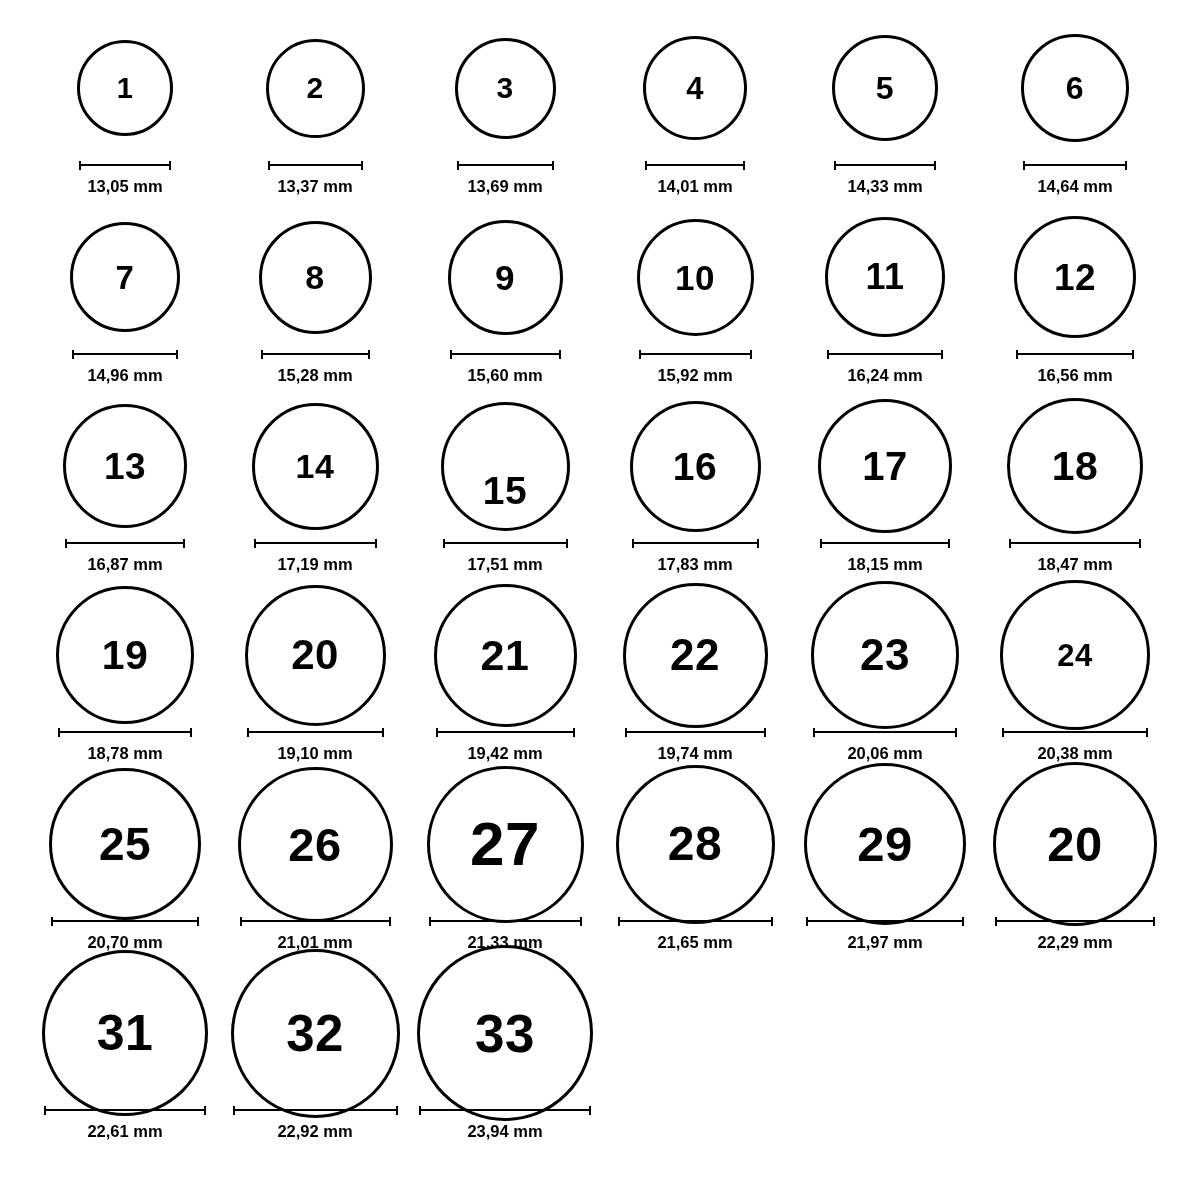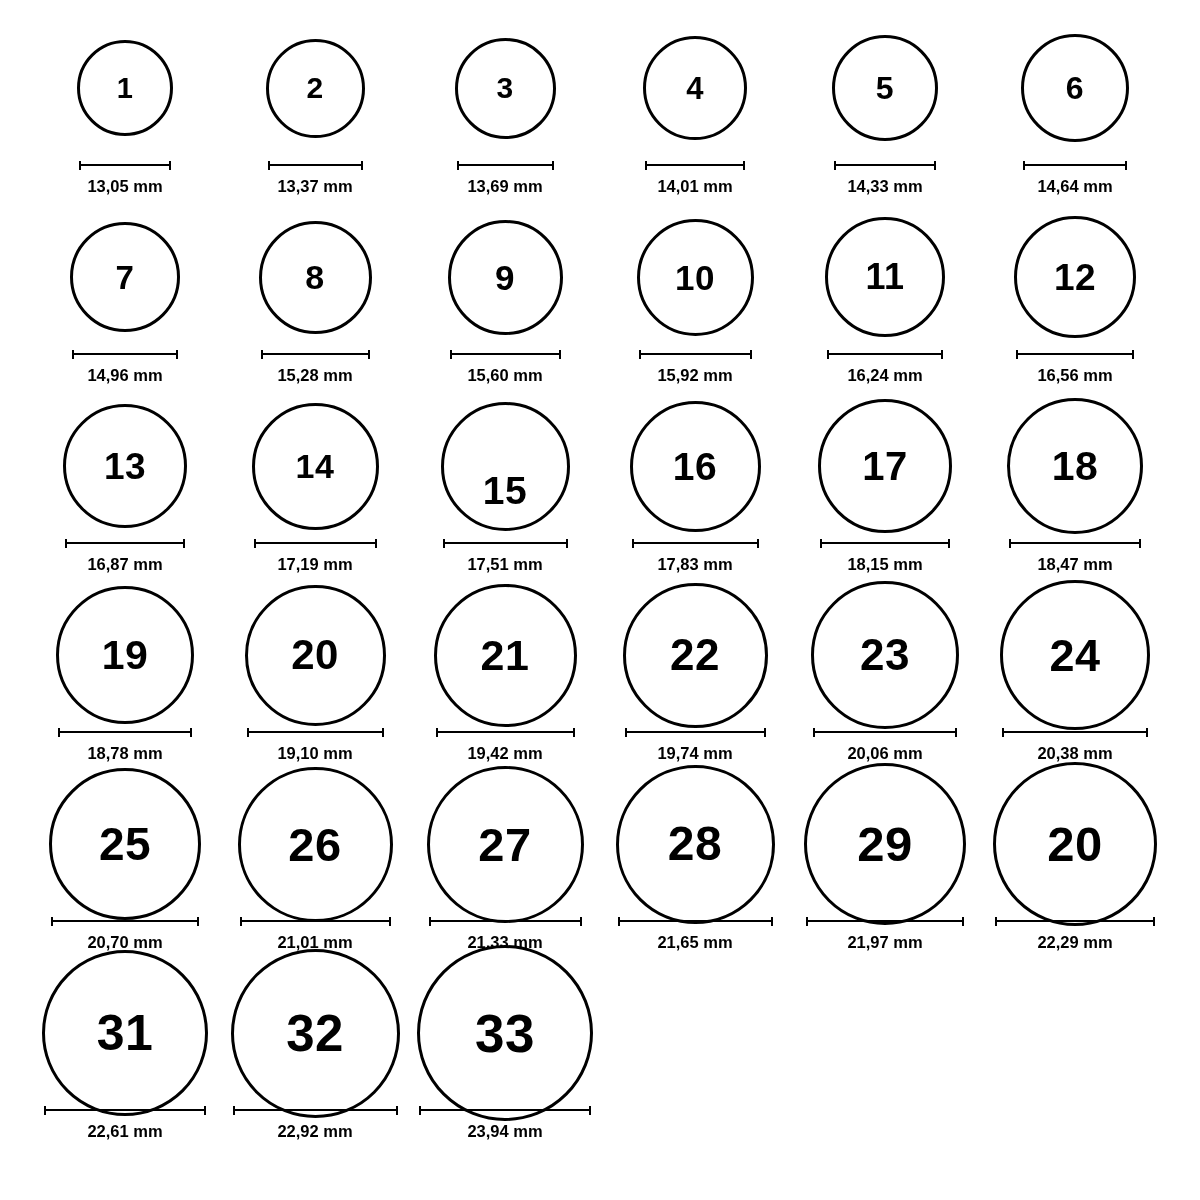--- a/index.html
+++ b/index.html
@@ -352,21 +352,21 @@
           </div>
         </div>
         <div class="measure">
           <div class="bar" style="width: 144px;"></div>
         </div>
         <div class="label">20,06 mm</div>
       </div>
       <div class="cell">
         <div class="ring-wrap">
           <div class="ring" style="width: 150px; height: 150px;">
-            <span class="ring-num" style="font-size: 45px; text-align: center;">24</span>
+            <span class="ring-num" style="font-size: 31px; text-align: center;">24</span>
           </div>
         </div>
         <div class="measure">
           <div class="bar" style="width: 146px;"></div>
         </div>
         <div class="label">20,38 mm</div>
       </div>
       <div class="cell">
         <div class="ring-wrap">
           <div class="ring" style="width: 152px; height: 152px;">
@@ -385,21 +385,21 @@
           </div>
         </div>
         <div class="measure">
           <div class="bar" style="width: 151px;"></div>
         </div>
         <div class="label">21,01 mm</div>
       </div>
       <div class="cell">
         <div class="ring-wrap">
           <div class="ring" style="width: 157px; height: 157px;">
-            <span class="ring-num" style="font-size: 47px;">27</span>
+            <span class="ring-num" style="font-size: 62px;">27</span>
           </div>
         </div>
         <div class="measure">
           <div class="bar" style="width: 153px;"></div>
         </div>
         <div class="label">21,33 mm</div>
       </div>
       <div class="cell">
         <div class="ring-wrap">
           <div class="ring" style="width: 159px; height: 159px;">

